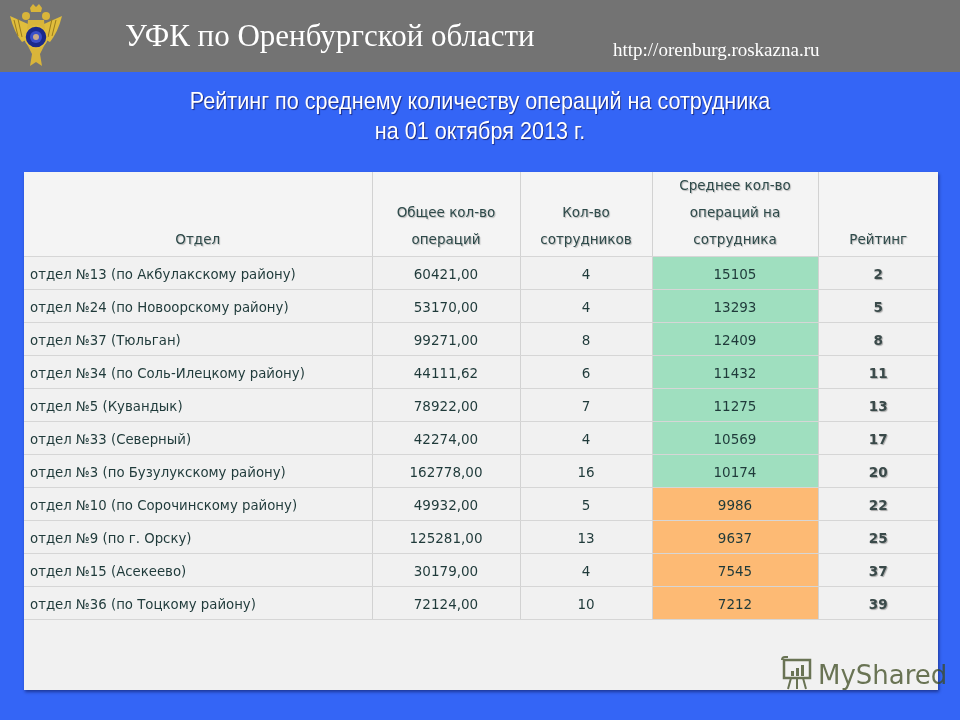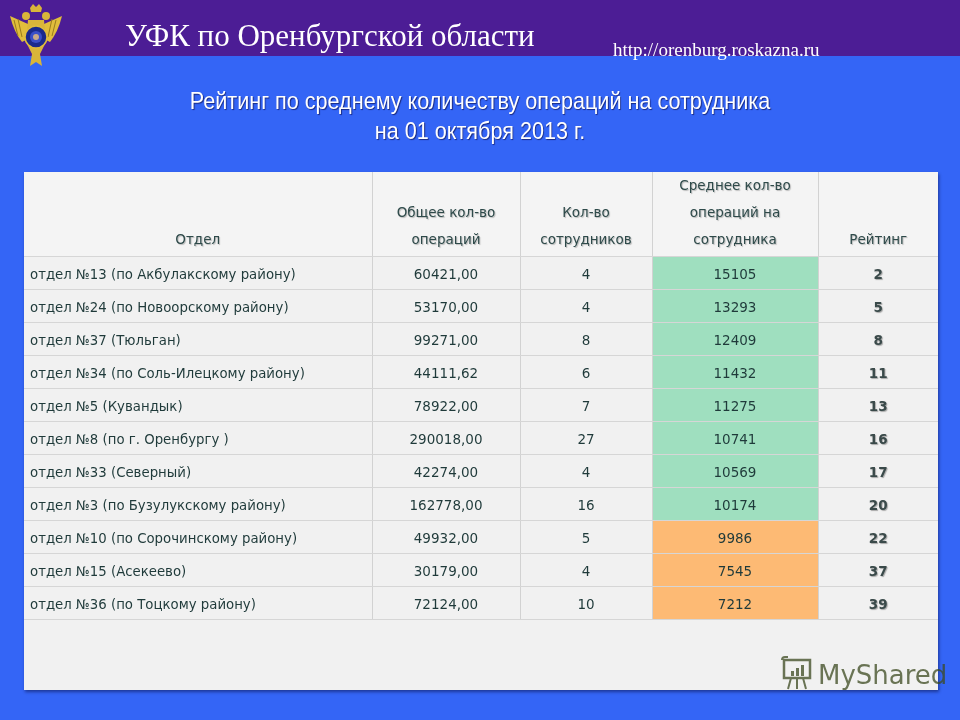--- a/index.html
+++ b/index.html
@@ -3,22 +3,22 @@
   <meta charset="utf-8">
   <style>
     * { margin: 0; padding: 0; box-sizing: border-box; }
     html, body { width: 960px; height: 720px; overflow: hidden; }
     body {
       background: #3465f6;
       font-family: "DejaVu Sans", sans-serif;
       position: relative;
     }
     .topbar {
-      position: absolute; left: 0; top: 0; width: 960px; height: 56px;
-      background: #4c1d95;
+      position: absolute; left: 0; top: 0; width: 960px; height: 72px;
+      background: #737373;
     }
     .emblem {
       position: absolute; left: 6px; top: 2px; width: 60px; height: 68px;
     }
     .org-title {
       position: absolute; left: 125px; top: 18px;
       font-family: "Liberation Serif", serif;
       font-size: 31px; color: #ffffff; white-space: nowrap;
     }
     .site-url {
@@ -154,46 +154,46 @@
         <td class="rank">11</td>
       </tr>
       <tr>
         <td class="name">отдел №5 (Кувандык)</td>
         <td>78922,00</td>
         <td>7</td>
         <td class="avg-green">11275</td>
         <td class="rank">13</td>
       </tr>
       <tr>
-        <td class="name">отдел №8 (по г. Оренбургу )</td>
-        <td>290018,00</td>
-        <td>27</td>
-        <td class="avg-green">10741</td>
-        <td class="rank">16</td>
-      </tr>
-      <tr>
         <td class="name">отдел №33 (Северный)</td>
         <td>42274,00</td>
         <td>4</td>
         <td class="avg-green">10569</td>
         <td class="rank">17</td>
       </tr>
       <tr>
         <td class="name">отдел №3 (по Бузулукскому району)</td>
         <td>162778,00</td>
         <td>16</td>
         <td class="avg-green">10174</td>
         <td class="rank">20</td>
       </tr>
       <tr>
         <td class="name">отдел №10 (по Сорочинскому району)</td>
         <td>49932,00</td>
         <td>5</td>
         <td class="avg-yellow">9986</td>
         <td class="rank">22</td>
+      </tr>
+      <tr>
+        <td class="name">отдел №9 (по г. Орску)</td>
+        <td>125281,00</td>
+        <td>13</td>
+        <td class="avg-yellow">9637</td>
+        <td class="rank">25</td>
       </tr>
       <tr>
         <td class="name">отдел №15 (Асекеево)</td>
         <td>30179,00</td>
         <td>4</td>
         <td class="avg-yellow">7545</td>
         <td class="rank">37</td>
       </tr>
       <tr>
         <td class="name">отдел №36 (по Тоцкому району)</td>

